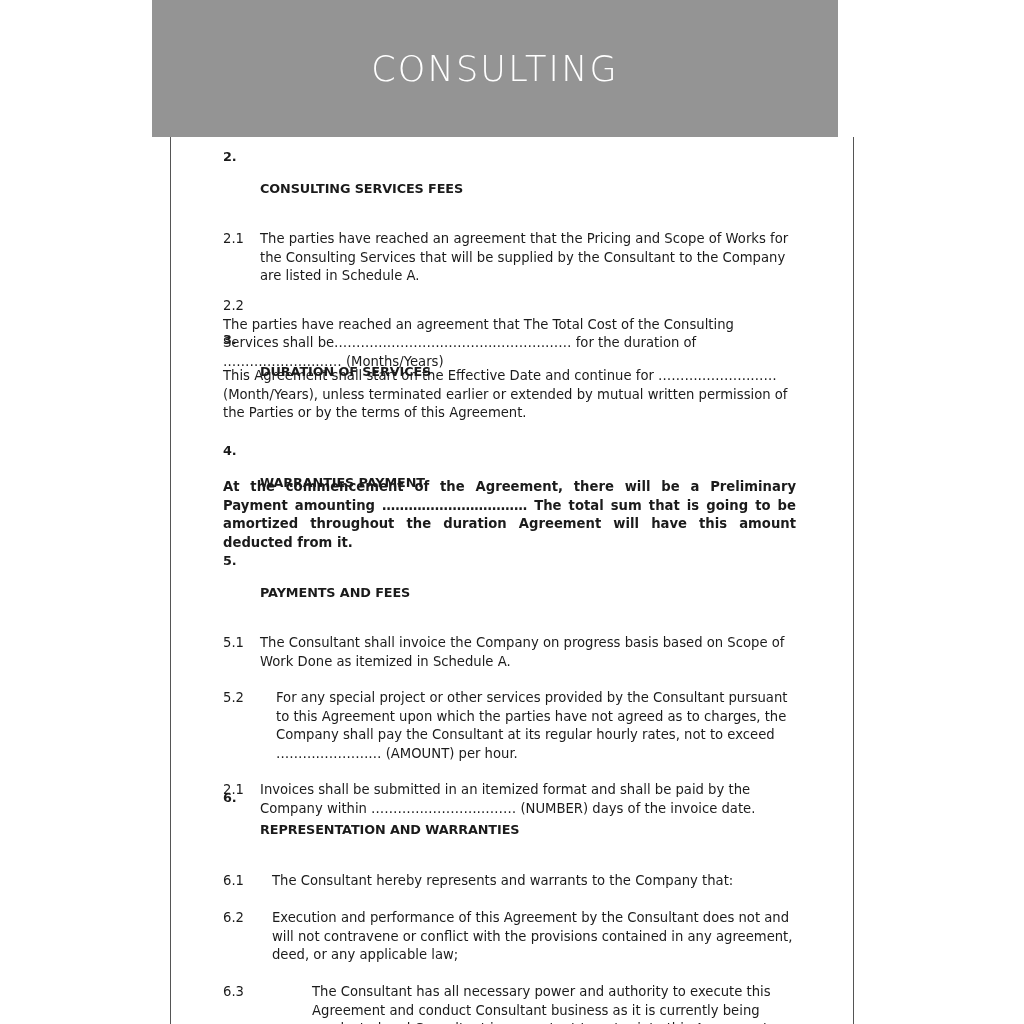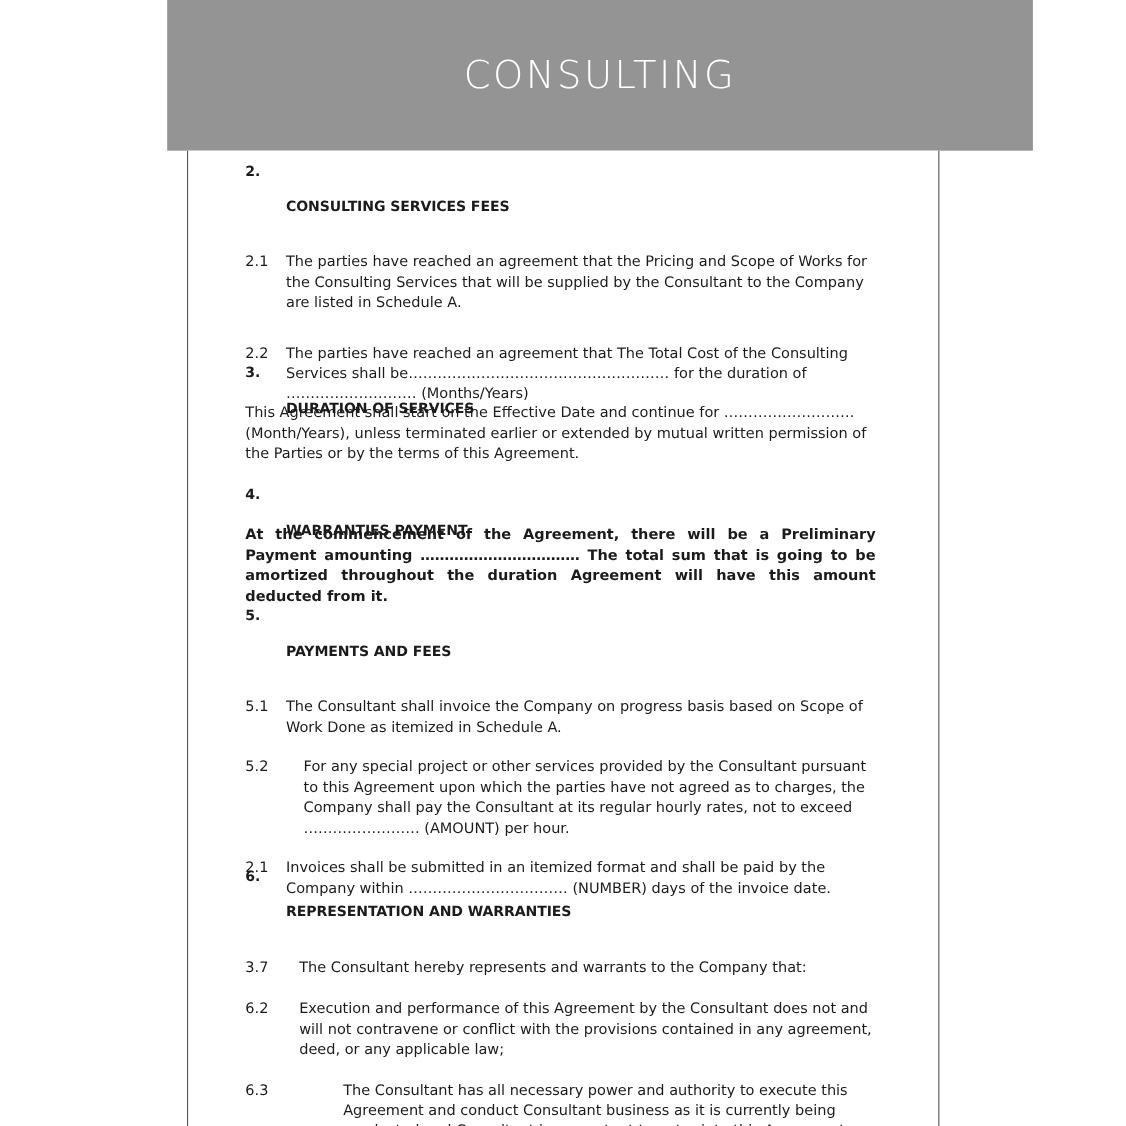--- a/index.html
+++ b/index.html
@@ -17,21 +17,21 @@
     width: 1024px;
     height: 1024px;
     background: #ffffff;
   }
 
   
   .title-banner {
     position: absolute;
     left: 152px;
     top: 0;
-    width: 787px;
+    width: 686px;
     height: 137px;
     background: #949494;
     display: flex;
     flex-direction: column;
     align-items: center;
     justify-content: center;
     box-sizing: border-box;
     padding-top: 0;
   }
   .title-banner .title-line {
@@ -133,21 +133,21 @@
       <div class="sec-heading" style="left:52px; top:11px;">
         <span class="sec-num">2.</span>
         <span class="sec-label">CONSULTING SERVICES FEES</span>
       </div>
 
       <div class="clause" style="left:52px; top:47px; width:575px;">
         <span class="cl-num">2.1</span>
         <span class="cl-text">The parties have reached an agreement that the Pricing and Scope of Works for the Consulting Services that will be supplied by the Consultant to the Company are listed in Schedule A.</span>
       </div>
 
-      <div class="clause" style="left:52px; top:130px; width:558px;">
+      <div class="clause" style="left:52px; top:114px; width:558px;flex-direction:column;">
         <span class="cl-num">2.2</span>
         <span class="cl-text">The parties have reached an agreement that The Total Cost of the Consulting Services shall be……………………………………………… for the duration of ……………………… (Months/Years)</span>
       </div>
 
       <div class="sec-heading" style="left:52px; top:194px;">
         <span class="sec-num">3.</span>
         <span class="sec-label">DURATION OF SERVICES</span>
       </div>
 
       <div class="plain-para" style="left:52px; top:230px; width:575px;">This Agreement shall start on the Effective Date and continue for ……………………… (Month/Years), unless terminated earlier or extended by mutual written permission of the Parties or by the terms of this Agreement.</div>
@@ -178,21 +178,21 @@
         <span class="cl-num">2.1</span>
         <span class="cl-text">Invoices shall be submitted in an itemized format and shall be paid by the Company within …………………………… (NUMBER) days of the invoice date.</span>
       </div>
 
       <div class="sec-heading" style="left:52px; top:652px;">
         <span class="sec-num">6.</span>
         <span class="sec-label">REPRESENTATION AND WARRANTIES</span>
       </div>
 
       <div class="clause indent-wide" style="left:52px; top:689px; width:573px;">
-        <span class="cl-num">3.7</span>
+        <span class="cl-num">6.1</span>
         <span class="cl-text">The Consultant hereby represents and warrants to the Company that:</span>
       </div>
 
       <div class="clause indent-wide" style="left:52px; top:726px; width:573px;">
         <span class="cl-num">6.2</span>
         <span class="cl-text">Execution and performance of this Agreement by the Consultant does not and will not contravene or conflict with the provisions contained in any agreement, deed, or any applicable law;</span>
       </div>
 
       <div class="clause indent-wide" style="left:52px; top:800px; width:573px;gap:40px;">
         <span class="cl-num">6.3</span>

